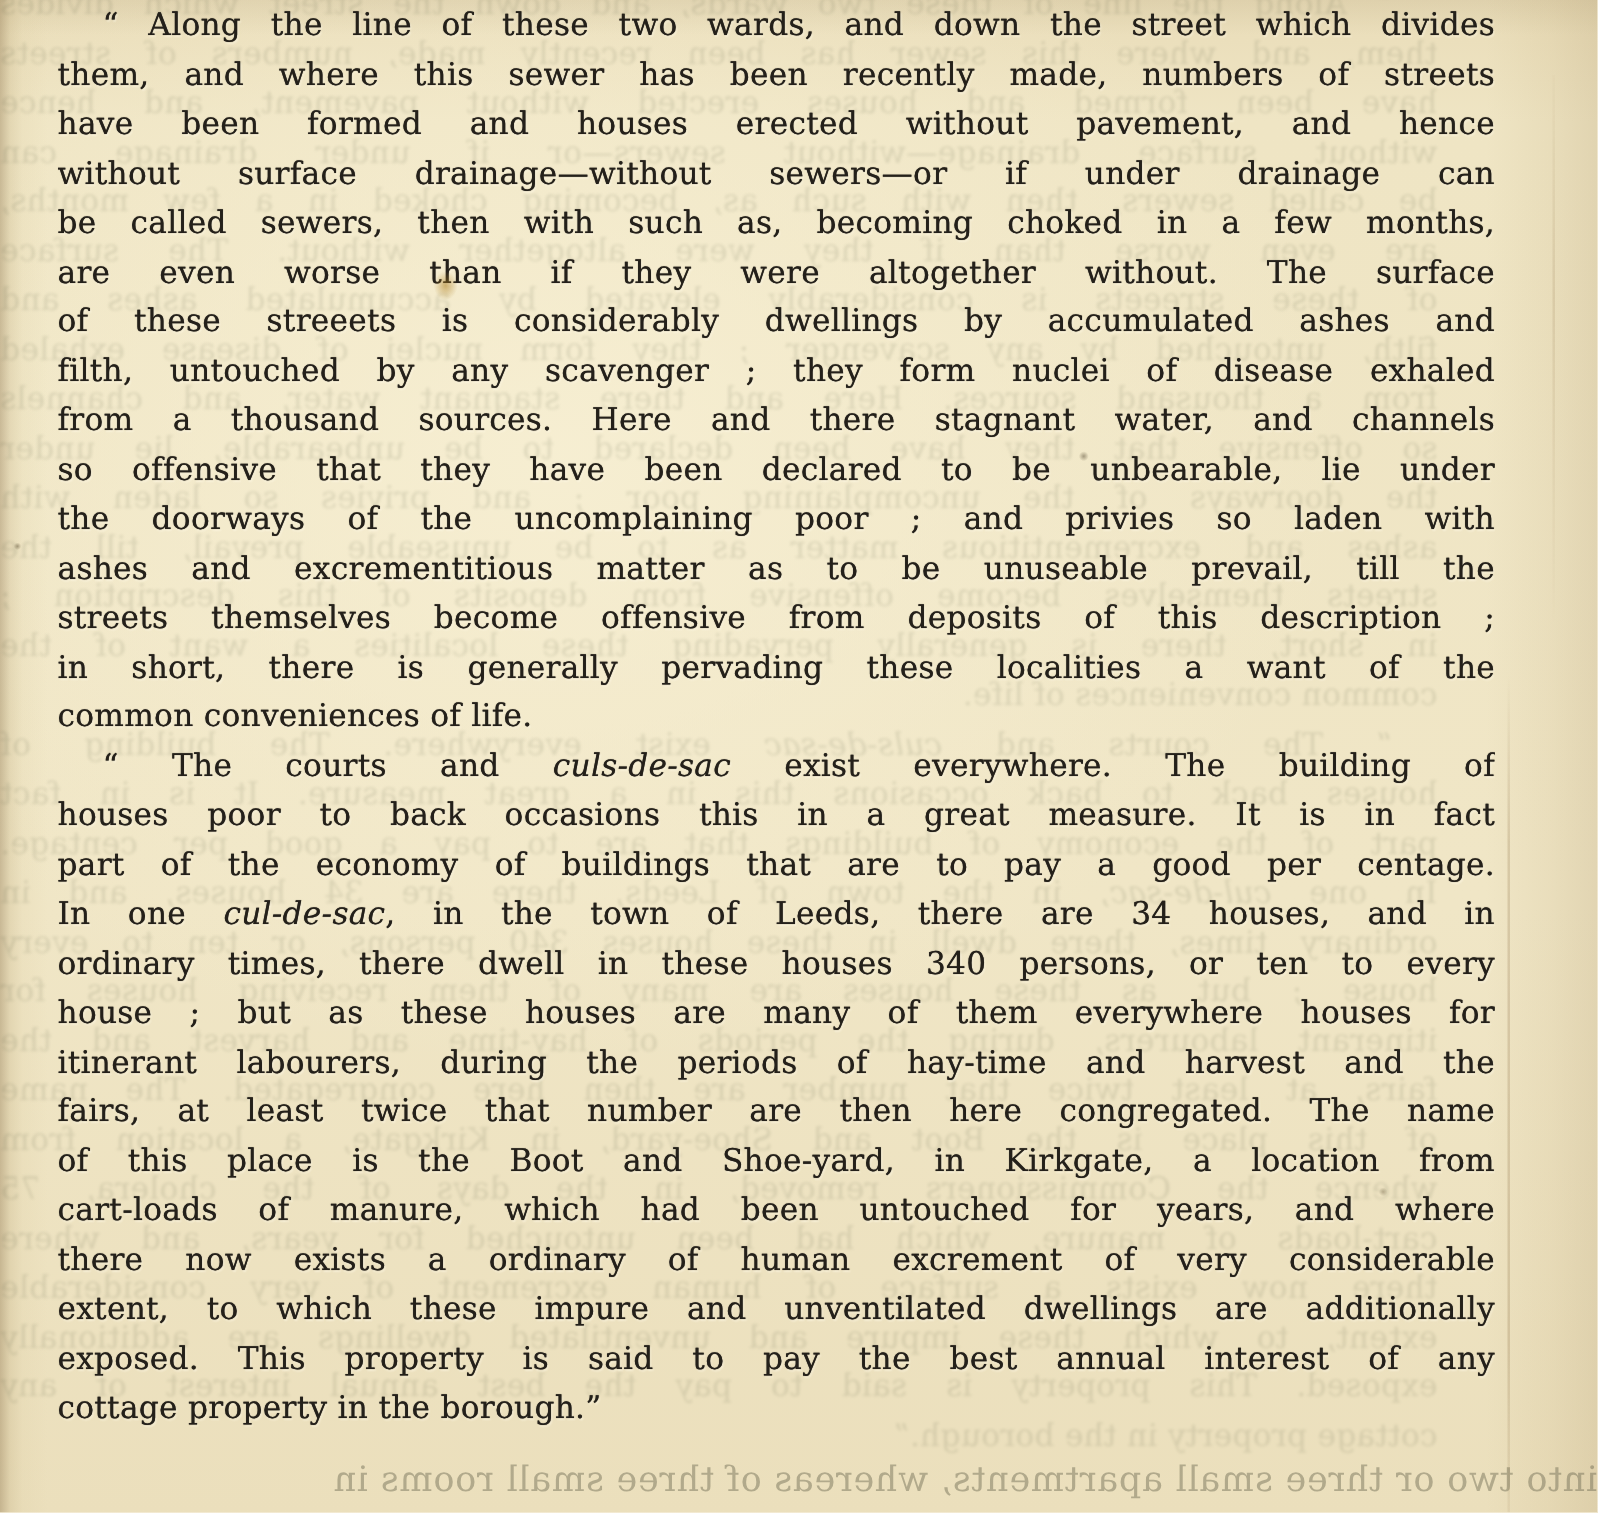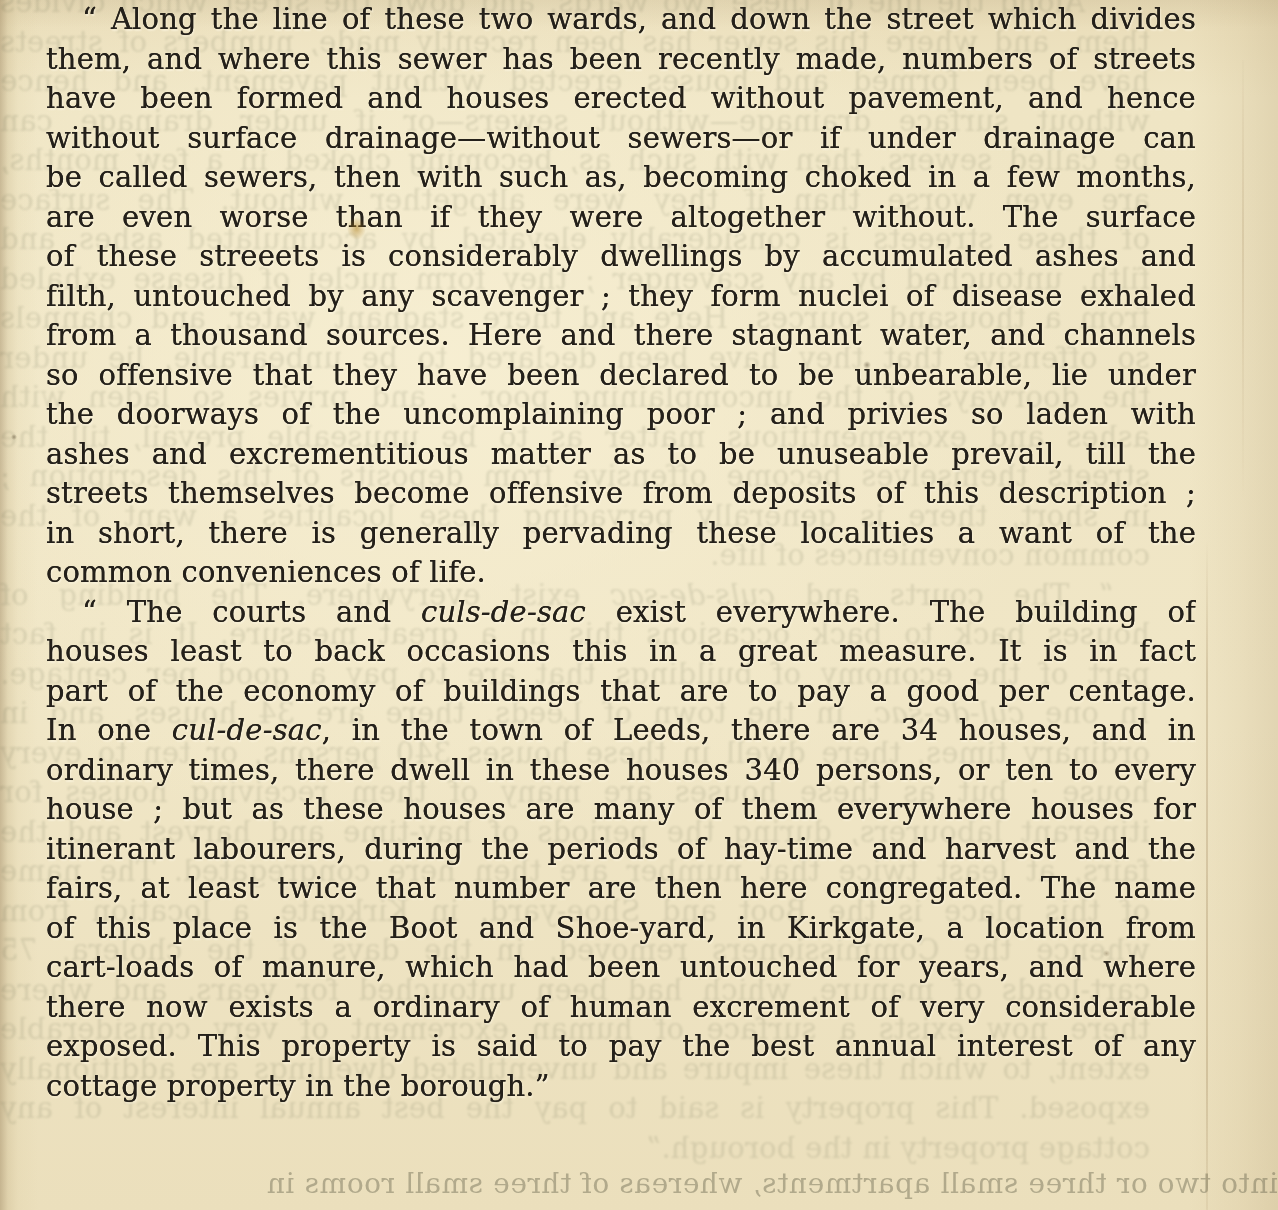--- a/index.html
+++ b/index.html
@@ -16,21 +16,21 @@
       radial-gradient(900px 700px at 35% 30%, rgba(247,239,211,0.9) 0%, rgba(247,239,211,0) 70%),
       linear-gradient(180deg, #e9dcb8 0%, #efe5c4 8%, #f0e6c6 60%, #ebdfbc 100%);
     background-color: #eee3c2;
   }
 
   
   .textblock {
     position: absolute; left: 46px; top: 0; width: 1150px;
   }
   .line {
-    font-size: 29px; line-height: 39.5px; height: 39.5px; overflow: hidden;
+    font-size: 25px; line-height: 39.5px; height: 39.5px; overflow: hidden;
     color: #24201a;
     letter-spacing: 0.2px;
     text-align: justify; text-align-last: justify; text-justify: inter-word;
     text-shadow:
       0 0 0.6px rgba(36,32,26,0.9),
       1px 1.6px 1.6px rgba(255,250,232,0.55);
   }
   .line.indent { padding-left: 36px; }
   .line.last { text-align-last: left; }
   .term { font-style: italic; }
@@ -118,30 +118,31 @@
     <div class="line"><span>of these streeets is considerably dwellings by accumulated ashes and</span></div>
     <div class="line"><span>filth, untouched by any scavenger ; they form nuclei of disease exhaled</span></div>
     <div class="line"><span>from a thousand sources. Here and there stagnant water, and channels</span></div>
     <div class="line"><span>so offensive that they have been declared to be unbearable, lie under</span></div>
     <div class="line"><span>the doorways of the uncomplaining poor ; and privies so laden with</span></div>
     <div class="line"><span>ashes and excrementitious matter as to be unuseable prevail, till the</span></div>
     <div class="line"><span>streets themselves become offensive from deposits of this description ;</span></div>
     <div class="line"><span>in short, there is generally pervading these localities a want of the</span></div>
     <div class="line last"><span>common conveniences of life.</span></div>
     <div class="line indent"><span>“ The courts and </span><span class="term">culs-de-sac</span><span> exist everywhere. The building of</span></div>
-    <div class="line"><span>houses least to back occasions this in a great measure. It is in fact</span></div>
+    <div class="line"><span>houses poor to back occasions this in a great measure. It is in fact</span></div>
     <div class="line"><span>part of the economy of buildings that are to pay a good per centage.</span></div>
     <div class="line"><span>In one </span><span class="term">cul-de-sac</span><span>, in the town of Leeds, there are 34 houses, and in</span></div>
     <div class="line"><span>ordinary times, there dwell in these houses 340 persons, or ten to every</span></div>
     <div class="line"><span>house ; but as these houses are many of them everywhere houses for</span></div>
     <div class="line"><span>itinerant labourers, during the periods of hay-time and harvest and the</span></div>
     <div class="line"><span>fairs, at least twice that number are then here congregated. The name</span></div>
     <div class="line"><span>of this place is the Boot and Shoe-yard, in Kirkgate, a location from</span></div>
     <div class="line"><span>cart-loads of manure, which had been untouched for years, and where</span></div>
     <div class="line"><span>there now exists a ordinary of human excrement of very considerable</span></div>
+    <div class="line"><span>extent, to which these impure and unventilated dwellings are additionally</span></div>
     <div class="line"><span>exposed. This property is said to pay the best annual interest of any</span></div>
     <div class="line last"><span>cottage property in the borough.”</span></div>
   </div>
 
   <div class="bleed-bottom">into two or three small apartments, whereas of three small rooms in</div>
 
   <div class="spot spot1"></div>
   <div class="spot spot2"></div>
   <div class="spot spot3"></div>
   <div class="spot spot4"></div>

